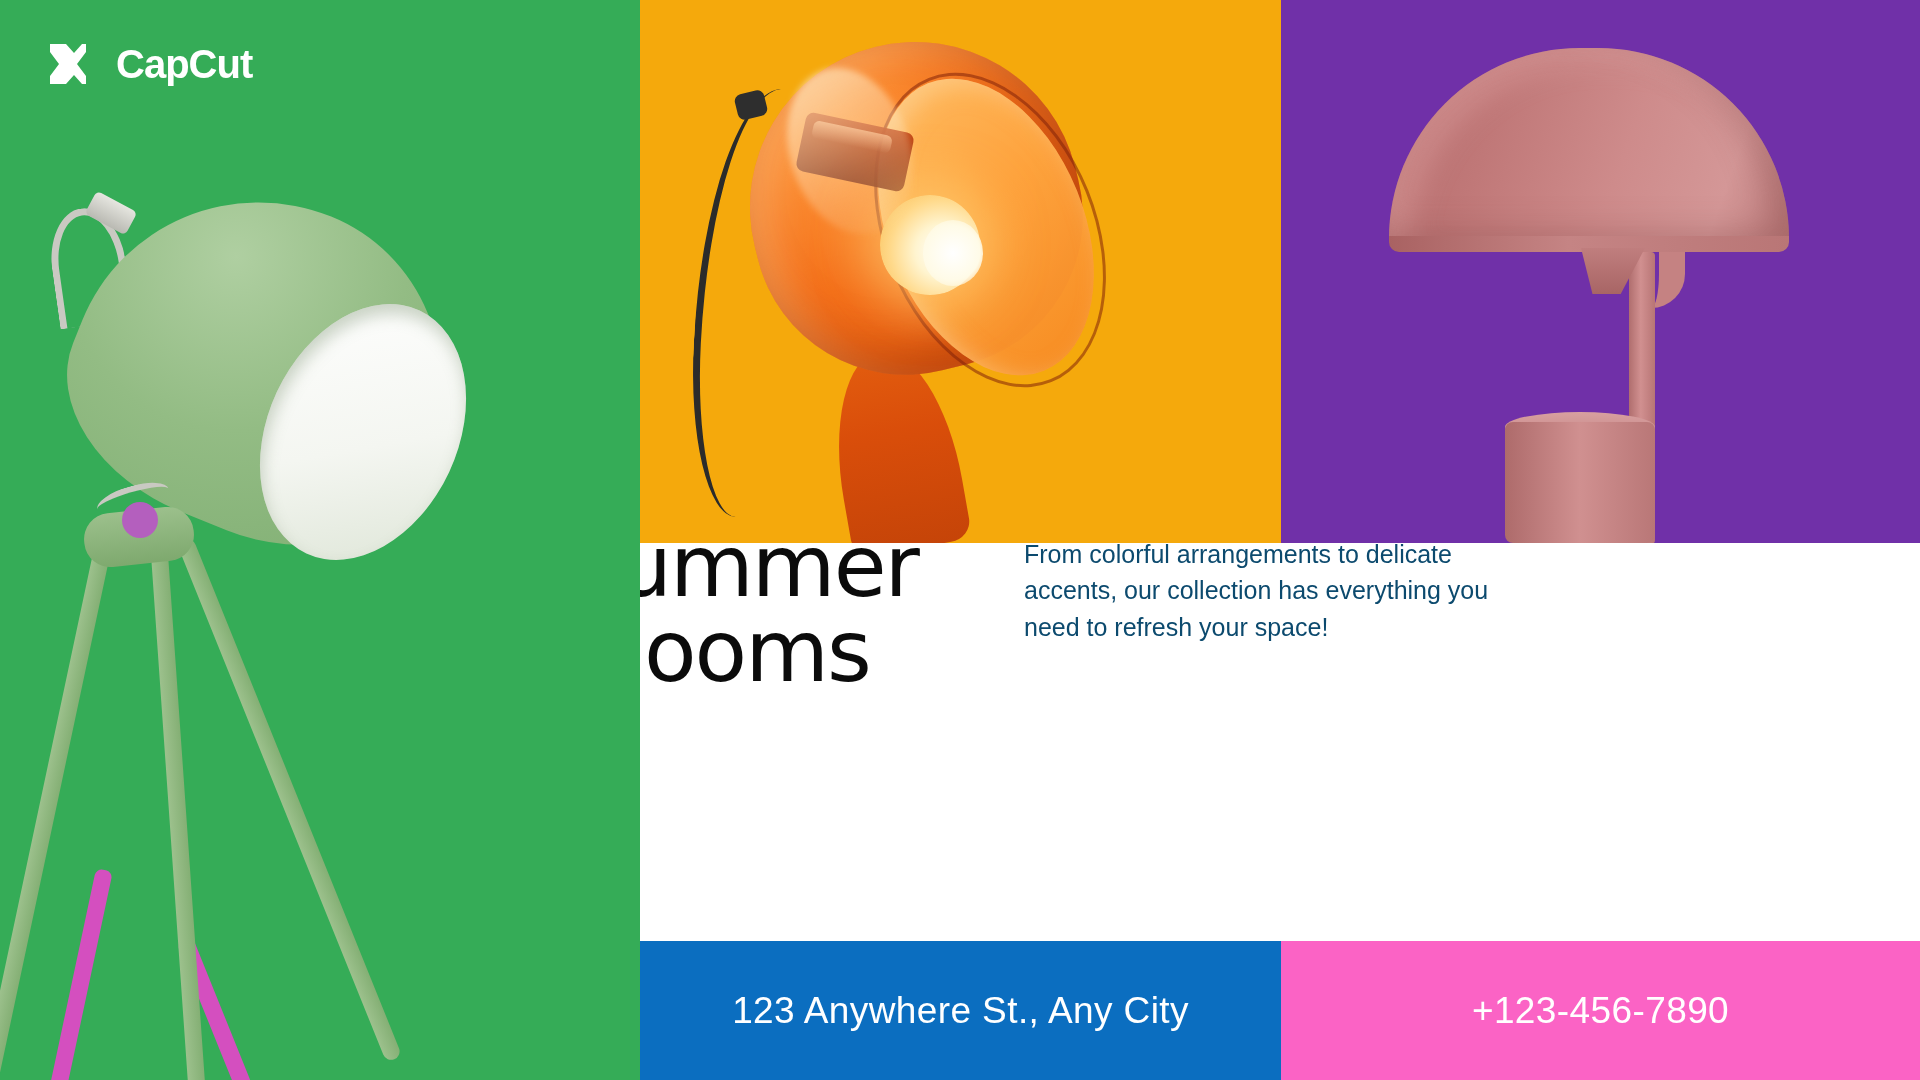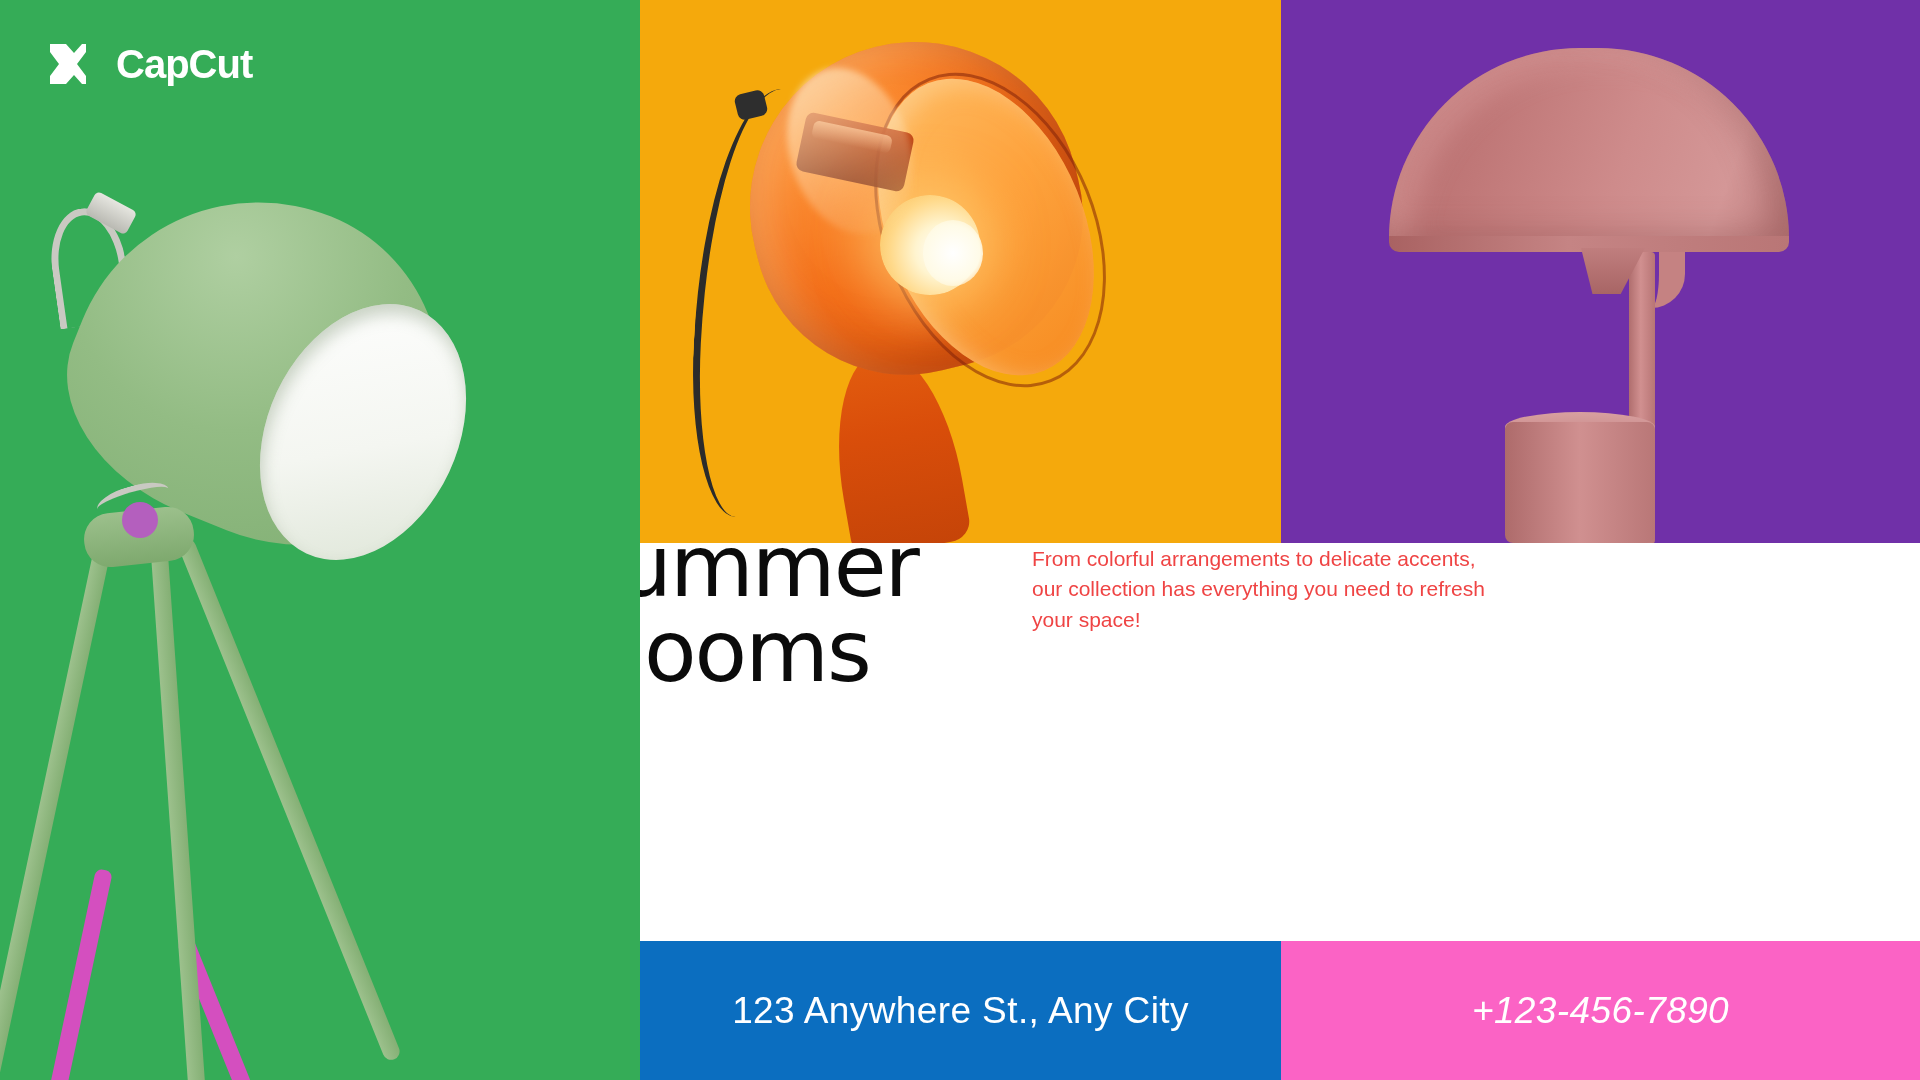--- a/index.html
+++ b/index.html
@@ -6,38 +6,38 @@
   body{width:1920px;height:1080px;overflow:hidden;font-family:"Liberation Sans",sans-serif;}
   #poster{position:relative;width:1920px;height:1080px;overflow:hidden;background:#fff;}
 
   
   .panel{position:absolute;overflow:hidden;}
   #green-panel {left:0;    top:0;   width:760px; height:1080px;}
   #orange-panel{left:640px;top:0;   width:641px; height:543px;}
   #purple-panel{left:1281px;top:0;  width:639px; height:543px;}
   #white-panel {left:640px;top:543px;width:1280px;height:398px;background:#FFFFFF;}
   #address-bar {left:640px;top:941px;width:641px;height:139px;}
-  #phone-bar   {left:1281px;top:941px;width:639px;height:139px;font-style:italic;}
+  #phone-bar   {left:1281px;top:941px;width:639px;height:139px;}
 
   
   #logo{position:absolute;left:46px;top:40px;display:flex;align-items:center;gap:14px;}
   #logo .mark{width:56px;height:48px;display:block;}
   #logo .wordmark{color:#fff;font-size:40px;font-weight:bold;letter-spacing:-1px;
                   font-family:"Liberation Sans",sans-serif;line-height:1;}
 
   
   #headline{position:absolute;left:565px;top:524px;width:420px;
             font-size:86px;line-height:0.99;color:#0B0B0B;font-weight:400;
             letter-spacing:-2px;font-family:"DejaVu Sans",sans-serif;}
   #headline .line{display:block;}
 
   #promo-block{position:absolute;left:1024px;top:536px;width:480px;}
   #promo-title{font-size:34px;font-weight:bold;color:#0B0B0B;line-height:1.1;
                letter-spacing:-0.6px;margin:0 0 22px 0;font-family:"Liberation Sans",sans-serif;}
-  #promo-body{font-size:21px;line-height:1.45;color:#ef4444;margin:8px;
+  #promo-body{font-size:25px;line-height:1.45;color:#0c4a6e;margin:0;
               font-family:"Liberation Sans",sans-serif;}
 
   
   .bar-text{position:absolute;left:0;top:0;width:100%;height:100%;
             display:flex;align-items:center;justify-content:center;
             color:#FFFFFF;font-size:37px;letter-spacing:0.4px;
             font-family:"Liberation Sans",sans-serif;}
 
   
   #lamp-green{position:absolute;left:0;top:180px;width:640px;height:900px;}

